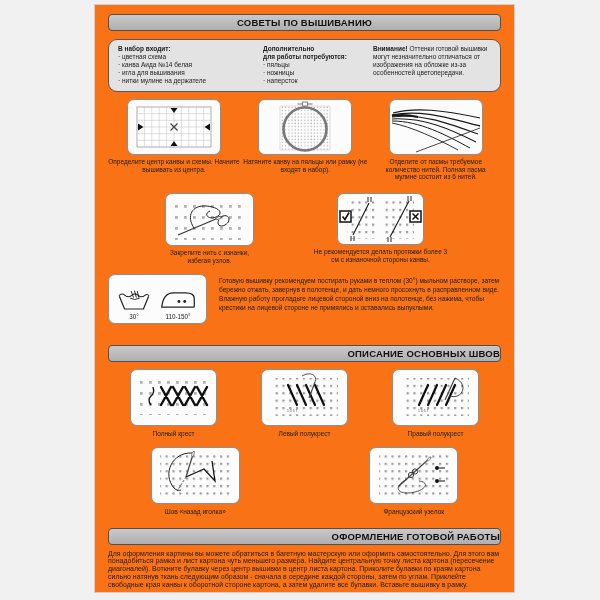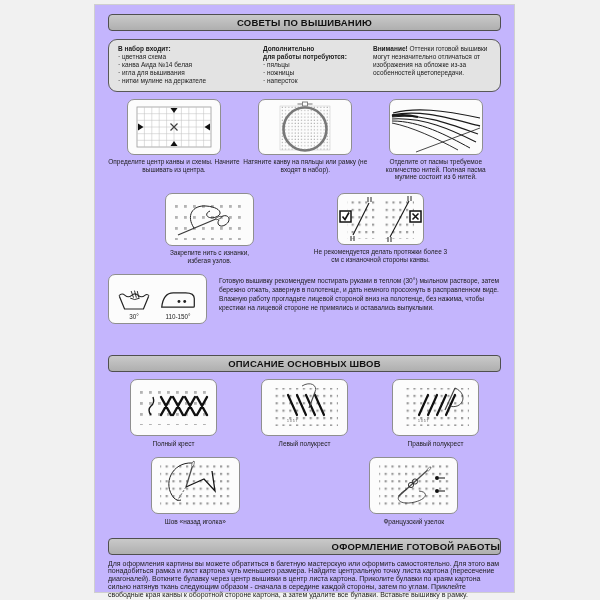--- a/index.html
+++ b/index.html
@@ -1,18 +1,18 @@
 <!DOCTYPE html>
 <html><head>
 <meta charset="utf-8">
 <style>
   html,body{margin:0;padding:0;}
   body{font-family:"Liberation Sans",sans-serif;color:#1c1c1c;}
   .stage{position:relative;width:600px;height:600px;background:#f1f1f1;overflow:hidden;}
-  .page{position:absolute;left:94px;top:4px;width:421px;height:589px;background:#c4b5fd;
+  .page{position:absolute;left:94px;top:4px;width:421px;height:589px;background:#f97316;
         border:1px solid #cfcfcf;box-sizing:border-box;padding:9px 13px 0;}
   .bar{height:15px;line-height:15px;background:linear-gradient(#c9c9c9,#afafaf);
        border:1px solid #4f4f4f;border-radius:4px;text-align:center;font-weight:bold;
        font-size:9.5px;letter-spacing:.2px;color:#101010;}
   .info{display:flex;background:#e3e3e3;border:1px solid #585858;border-radius:9px;
         padding:5px 9px 6px;margin-top:8px;font-size:6.5px;line-height:8px;box-sizing:border-box;}
   .info .ttl{font-weight:bold;}
   .col1{width:145px;} .col2{width:110px;} .col3{flex:1;}
   .li::before{content:"· ";}
   .tips-row{display:flex;text-align:center;margin-top:7px;}
@@ -23,21 +23,21 @@
           overflow:hidden;}
   .cap{font-size:6.5px;line-height:7.7px;margin-top:3px;}
   .c1{width:132px;} .c2{width:128px;} .c3{width:122px;} .c4{width:104px;} .c5{width:142px;}
   .care{display:flex;margin-top:9px;align-items:flex-start;}
   .careicons{width:99px;height:50px;background:#fcfcfc;border:1.4px solid #8f8f8f;border-radius:7px;
              display:flex;justify-content:center;align-items:flex-end;gap:7px;box-sizing:border-box;
              padding:4px 2px 3px;}
   .cicon{display:flex;flex-direction:column;align-items:center;}
   .templabel{font-size:6.3px;margin-top:1px;}
   .caretext{flex:1;margin-left:12px;font-size:6.6px;line-height:9.1px;margin-top:2px;}
-  .bar2{margin-top:31px;} .bar3{margin-top:13px;text-align:right;}
+  .bar2{margin-top:21px;text-align:right;} .bar3{margin-top:13px;text-align:right;}
   .strow1{margin-top:7px;}
   .strow2{justify-content:center;gap:44px;margin-top:10px;}
   .scap{font-size:6.5px;margin-top:4px;}
   .fin{font-size:7px;line-height:7.8px;margin-top:5px;}
 </style>
 </head>
 <body>
 
 <div class="stage">
   <div class="page">

